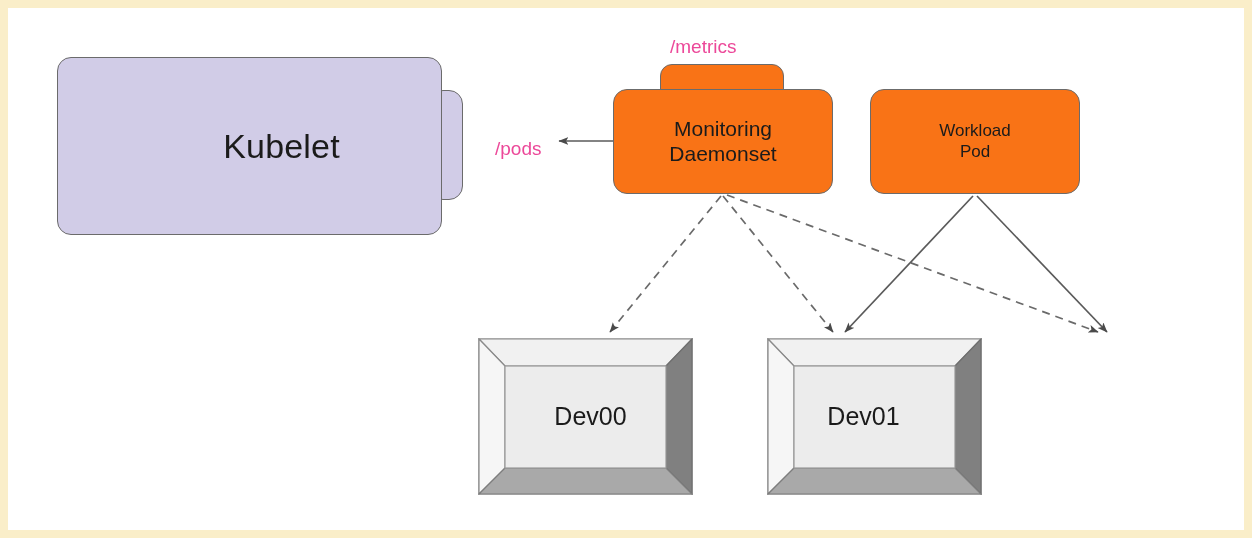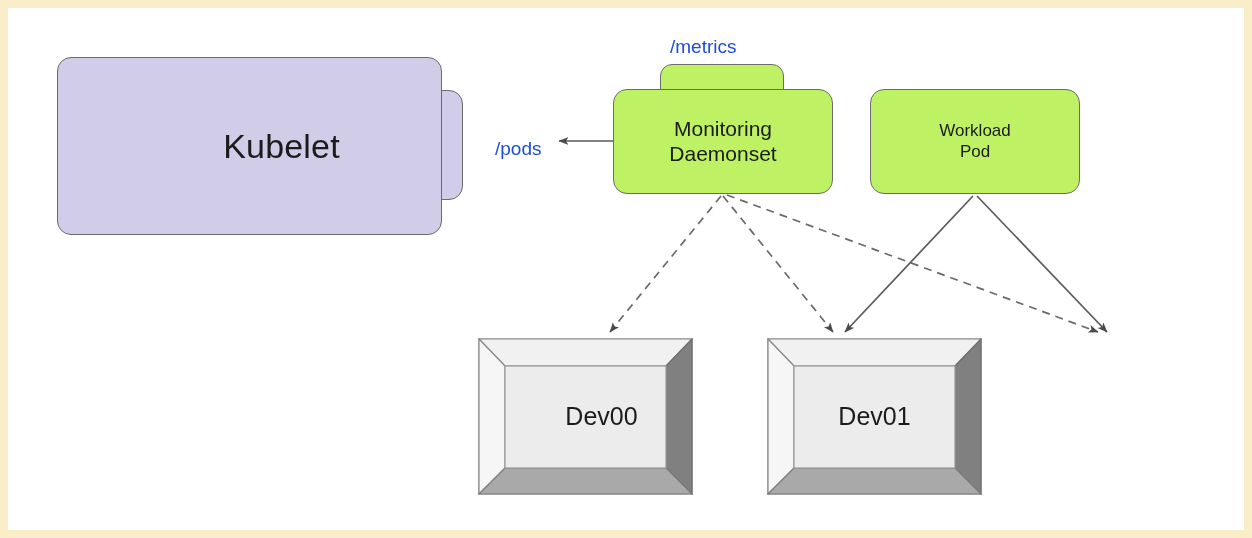--- a/index.html
+++ b/index.html
@@ -47,21 +47,21 @@
     box-sizing: border-box;
   }
 
   .rounded {
     border: 1.4px solid #6b6b6b;
     border-radius: 14px;
     box-sizing: border-box;
   }
 
   .pod-purple { background: #d1cce7; }
-  .pod-blue   { background: #bef264; }
+  .pod-blue   { background: #f97316; }
 
   .node-label {
     position: absolute;
     left: 0;
     top: 0;
     width: 100%;
     height: 100%;
     display: flex;
     flex-direction: column;
     align-items: center;
@@ -119,21 +119,21 @@
     width: 210px;
     height: 105px;
     z-index: 2;
   }
   #workload-box .node-label { font-size: 17px; }
 
   
   .edge-label {
     position: absolute;
     font-size: 19px;
-    color: #1d4ed8;
+    color: #ec4899;
     white-space: nowrap;
     user-select: none;
     z-index: 4;
   }
   #label-pods    { left: 459px; top: 130px; margin-left: 28px; }
   #label-metrics { left: 662px; top: 28px;  }
 
   
   .device {
     position: absolute;
@@ -143,21 +143,21 @@
     z-index: 2;
   }
   #dev0 { left: 470px; }
   #dev1 { left: 727px; padding-left: 32px; }
   #dev2 { left: 985px; }
 
   .device svg { display: block; }
 
   .device-label {
     position: absolute;
-    left: 16px;
+    left: 5px;
     top: 0;
     width: 100%;
     height: 100%;
     display: flex;
     align-items: center;
     justify-content: center;
     font-size: 25px;
     color: #1b1b1b;
     user-select: none;
     pointer-events: none;

